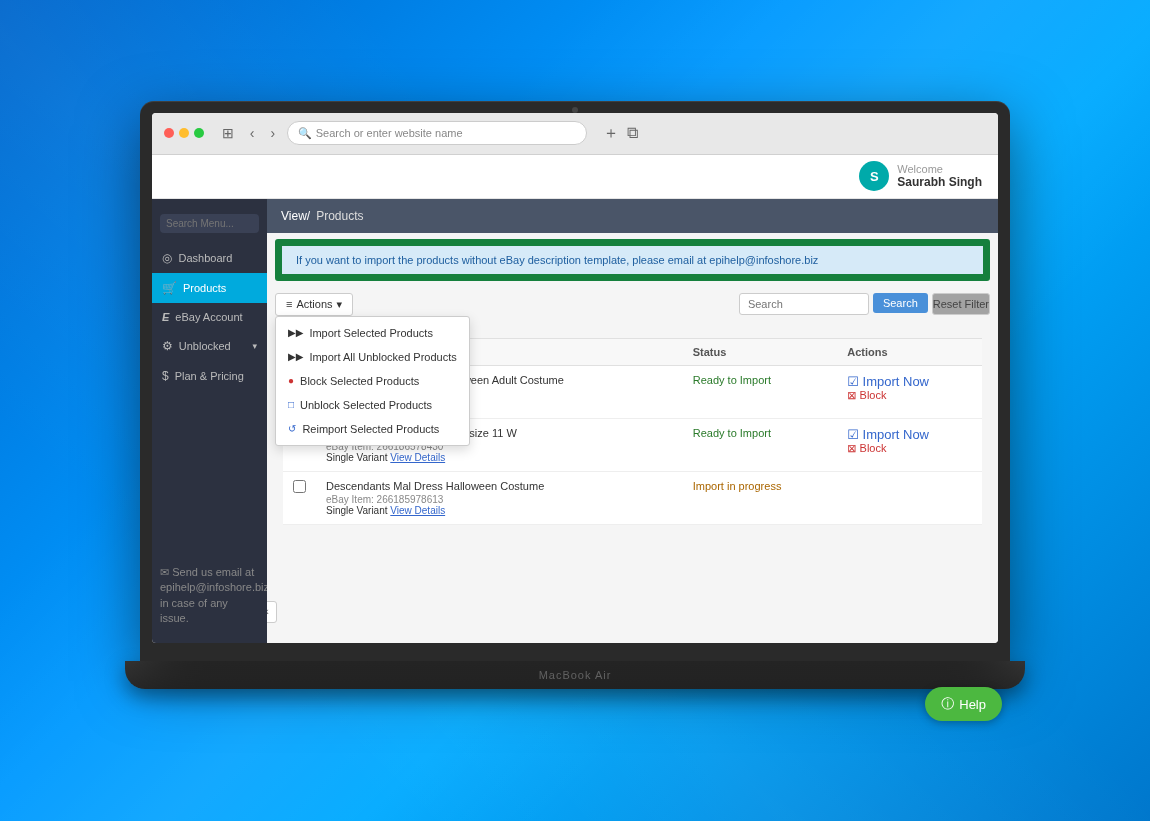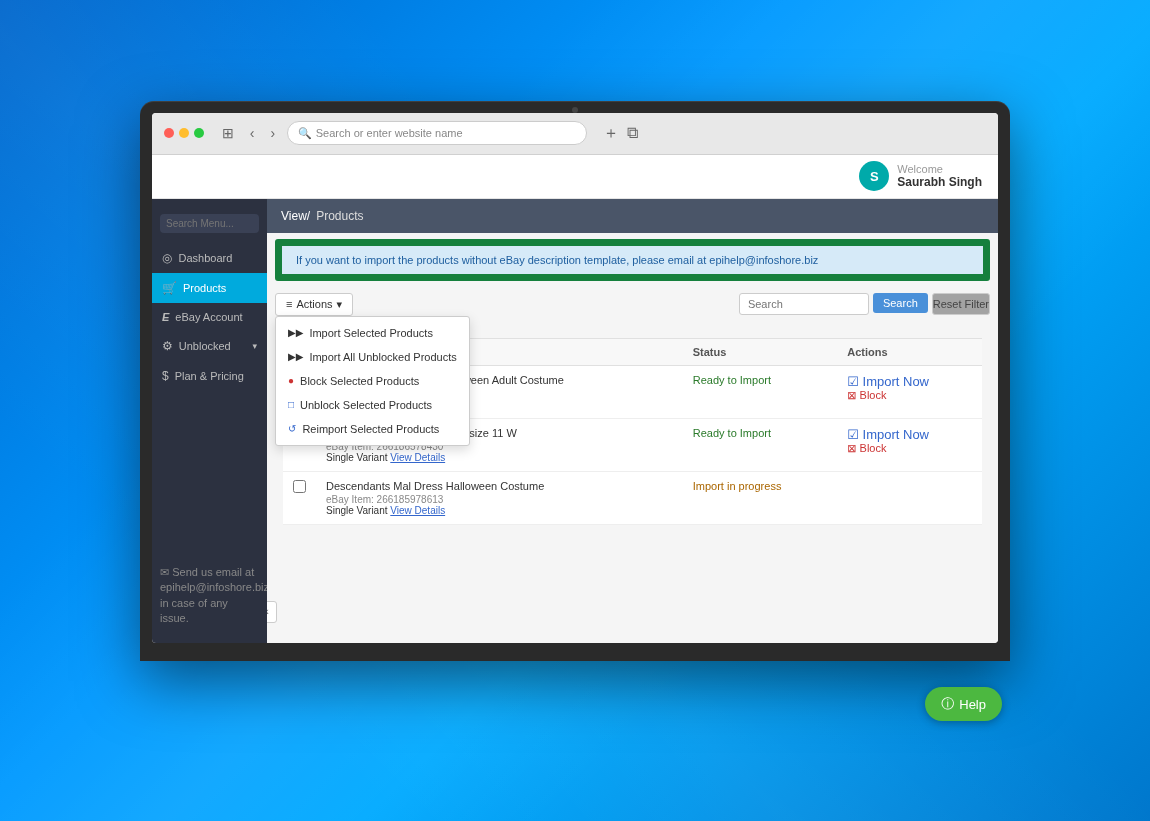--- a/index.html
+++ b/index.html
@@ -669,18 +669,21 @@
             </div>
 
             <div class="collapse-btn" style="position:absolute;bottom:20px;left:-12px;">«</div>
           </div>
 
         </div>
       </div>
     </div>
   </div>
 
+  <div class="laptop-base">
+    <span class="laptop-base-text">MacBook Air</span>
+  </div>
 </div>
 
 <button class="help-btn">
   <span>ⓘ</span>
   <span>Help</span>
 </button>
 
 </body></html>

